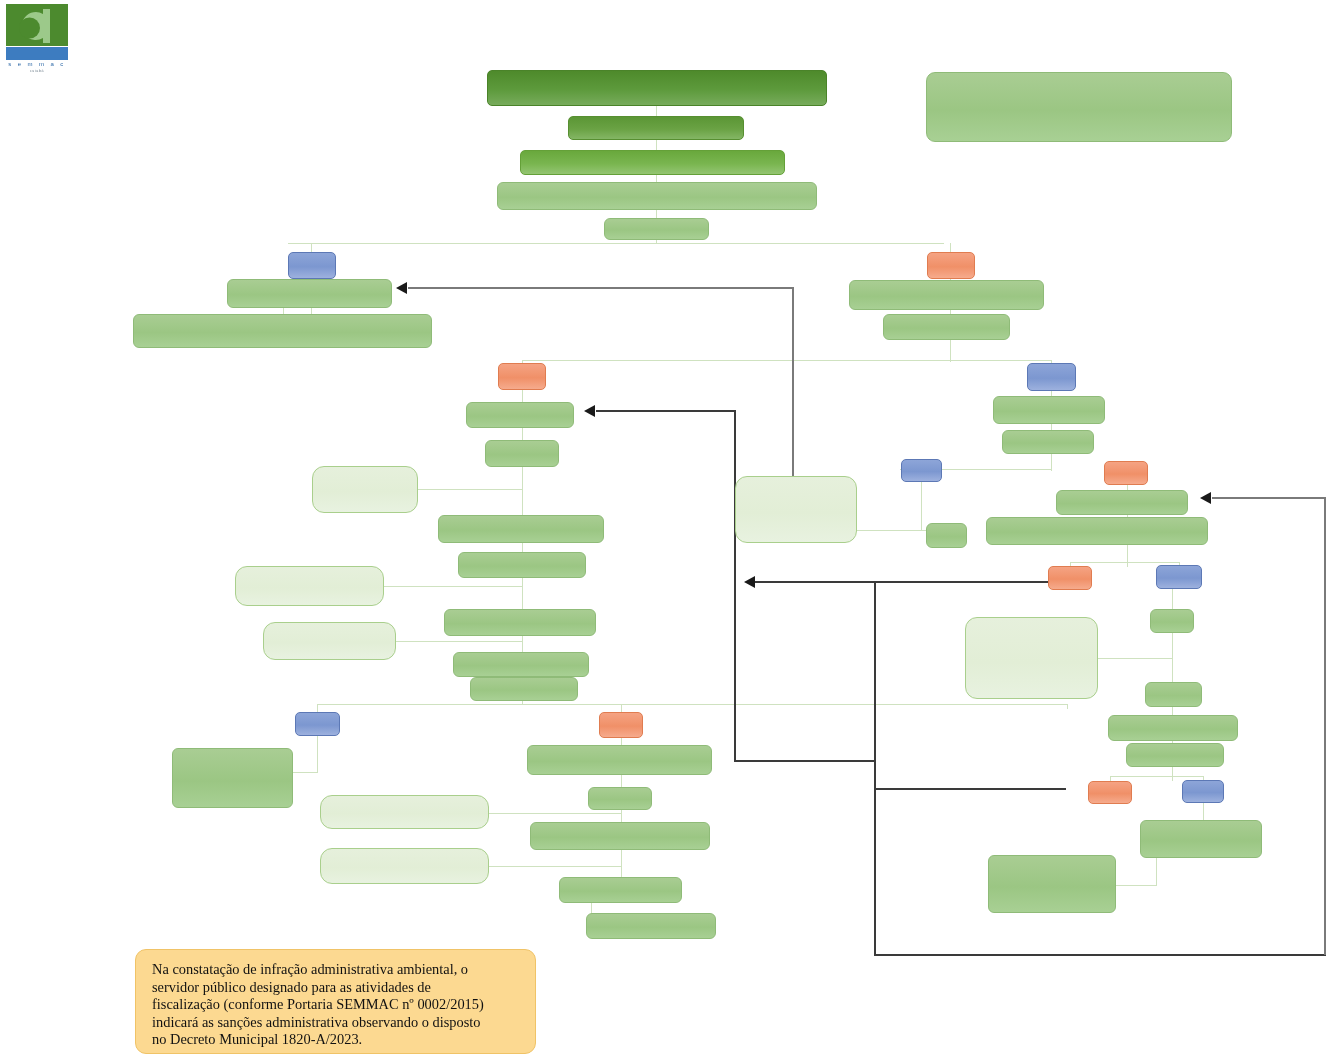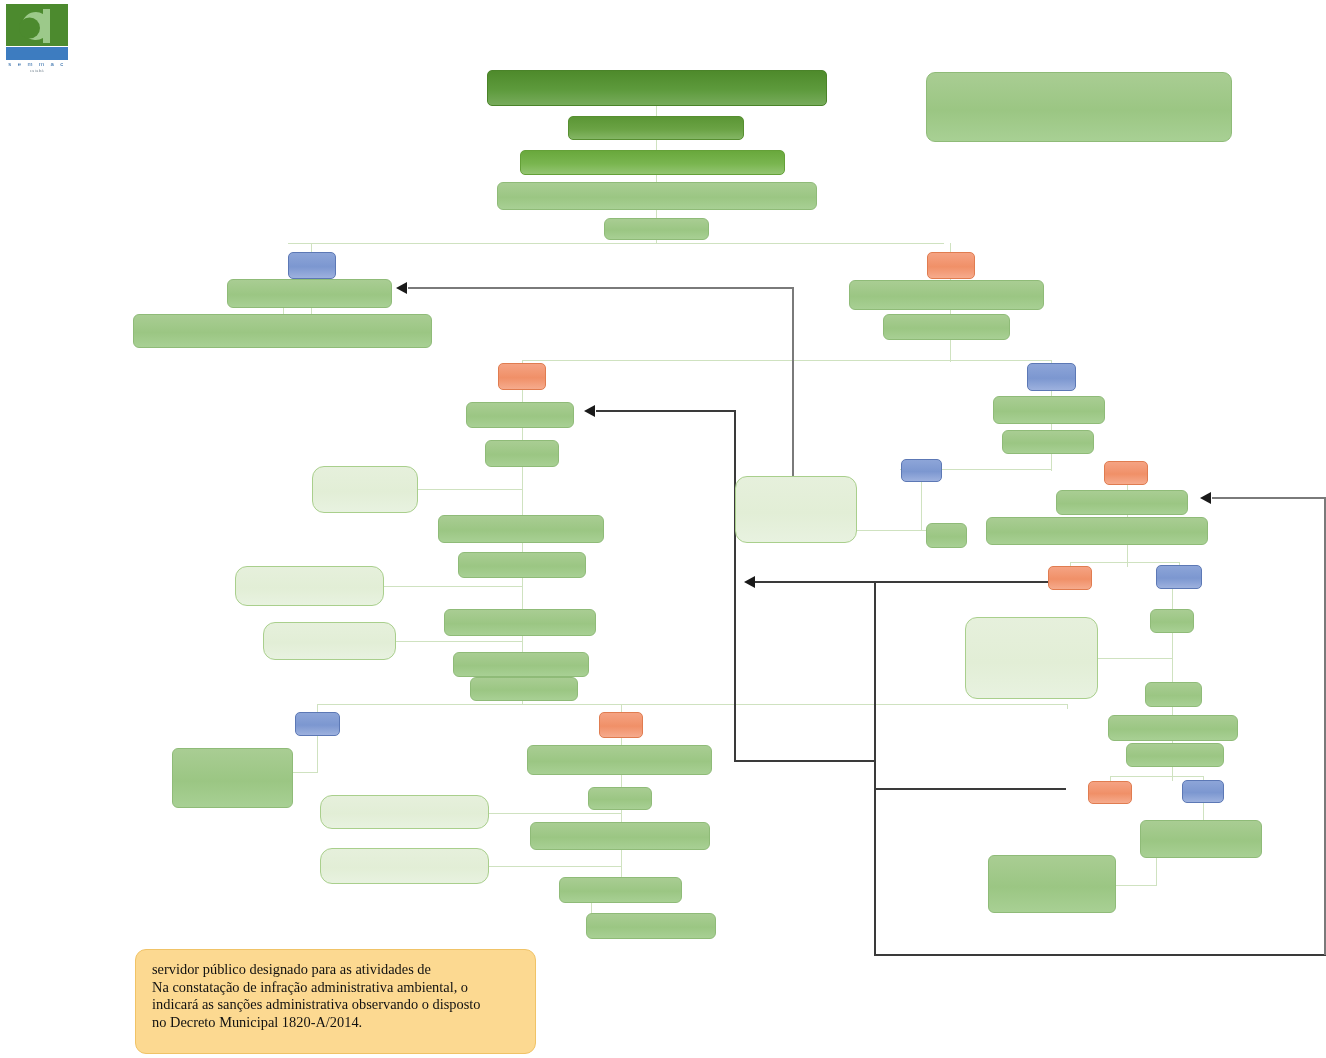--- a/index.html
+++ b/index.html
@@ -216,19 +216,20 @@
   <div class="node g-sage" style="left:1145px;top:682px;width:57px;height:25px;"></div>
   <div class="node g-sage" style="left:1108px;top:715px;width:130px;height:26px;"></div>
   <div class="node g-sage" style="left:1126px;top:743px;width:98px;height:24px;"></div>
 
   <div class="node g-orange" style="left:1088px;top:781px;width:44px;height:23px;"></div>
   <div class="node g-blue" style="left:1182px;top:780px;width:42px;height:23px;"></div>
   <div class="node g-sage" style="left:1140px;top:820px;width:122px;height:38px;"></div>
   <div class="node g-sage" style="left:988px;top:855px;width:128px;height:58px;"></div>
 
   <div class="note" style="left:135px;top:949px;width:401px;height:105px;">
+    <div>Na constatação de infração administrativa ambiental, o</div>
     <div>servidor público designado para as atividades de</div>
-    <div>Na constatação de infração administrativa ambiental, o</div>
+    <div>fiscalização (conforme Portaria SEMMAC nº 0002/2015)</div>
     <div>indicará as sanções administrativa observando o disposto</div>
-    <div>no Decreto Municipal 1820-A/2014.</div>
+    <div>no Decreto Municipal 1820-A/2023.</div>
   </div>
 
 </div>
 
 </body></html>

